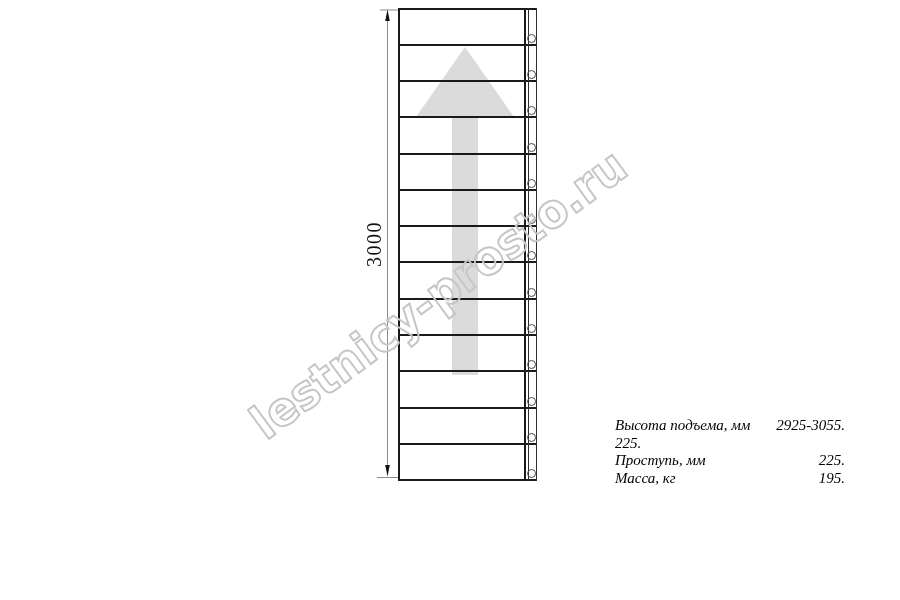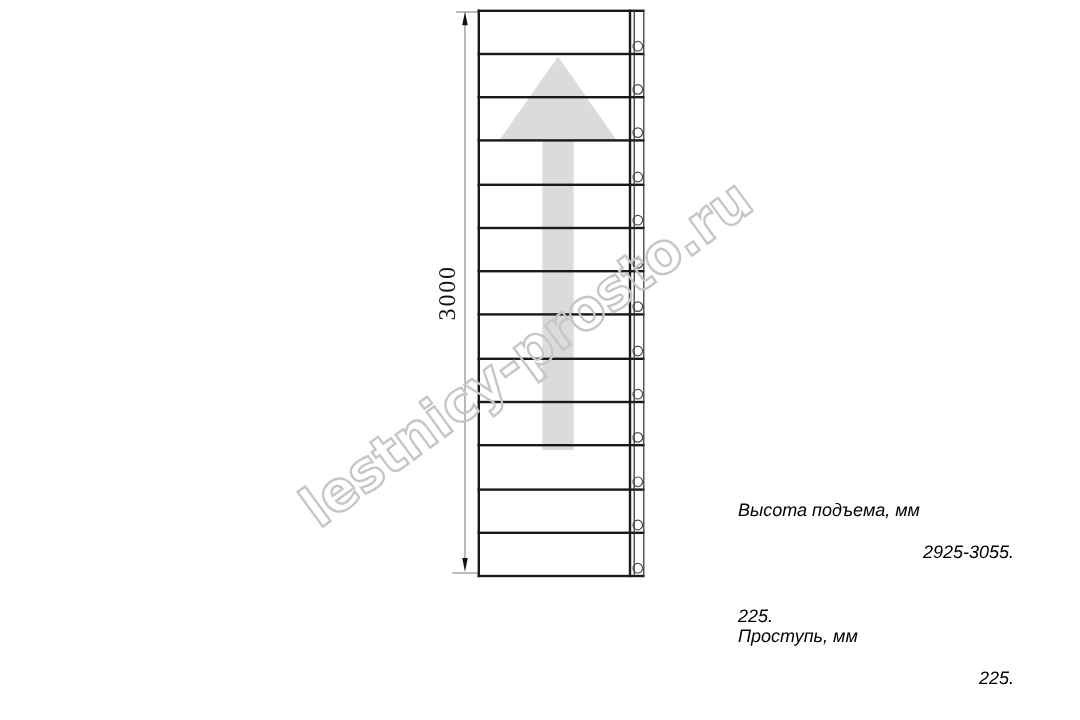--- a/index.html
+++ b/index.html
@@ -17,26 +17,26 @@
     border:1px solid #4a4a4a;border-radius:50%;background:transparent;
   }
   .dim-label{
     position:absolute;left:374px;top:244px;
     transform:translate(-50%,-50%) rotate(-90deg);
     font-family:"Liberation Serif",serif;font-size:20px;color:#111;
     letter-spacing:1.5px;white-space:nowrap;
   }
   .spec-table{
     position:absolute;left:615px;top:417px;width:230px;
-    font-family:Liberation Sans, sans-serif;font-style:italic;
+    font-family:Liberation Serif, serif;font-style:italic;
     font-size:15px;line-height:17.5px;color:#000;
   }
   .spec-row{display:flex;justify-content:space-between;}
   .spec-label{white-space:nowrap;}
-  .spec-value{white-space:nowrap;text-align:right;margin-top:35px;}
+  .spec-value{white-space:nowrap;text-align:right;}
   svg text.wm{
     font-family:"DejaVu Sans",sans-serif;font-weight:bold;font-size:47px;
   }
 </style>
 </head>
 <body>
 
 <div id="canvas">
 
   <svg class="layer" width="900" height="600" viewBox="0 0 900 600">
@@ -98,19 +98,23 @@
       <span class="spec-label">Высота подъема, мм</span>
       <span class="spec-value">2925-3055.</span>
     </div>
     <div class="spec-row">
       <span class="spec-value">225.</span>
     </div>
     <div class="spec-row">
       <span class="spec-label">Проступь, мм</span>
       <span class="spec-value">225.</span>
     </div>
+    <div class="spec-row">
+      <span class="spec-label">Масса, кг</span>
+      <span class="spec-value">195.</span>
+    </div>
   </div>
 
   <svg class="layer" width="900" height="600" viewBox="0 0 900 600">
     <text class="wm" transform="translate(266,441) rotate(-36.3)" textLength="452" lengthAdjust="spacingAndGlyphs" fill="none" stroke="#c6c6c6" stroke-width="2">lestnicy-prosto.ru</text>
   </svg>
 
 </div>
 
 </body></html>

